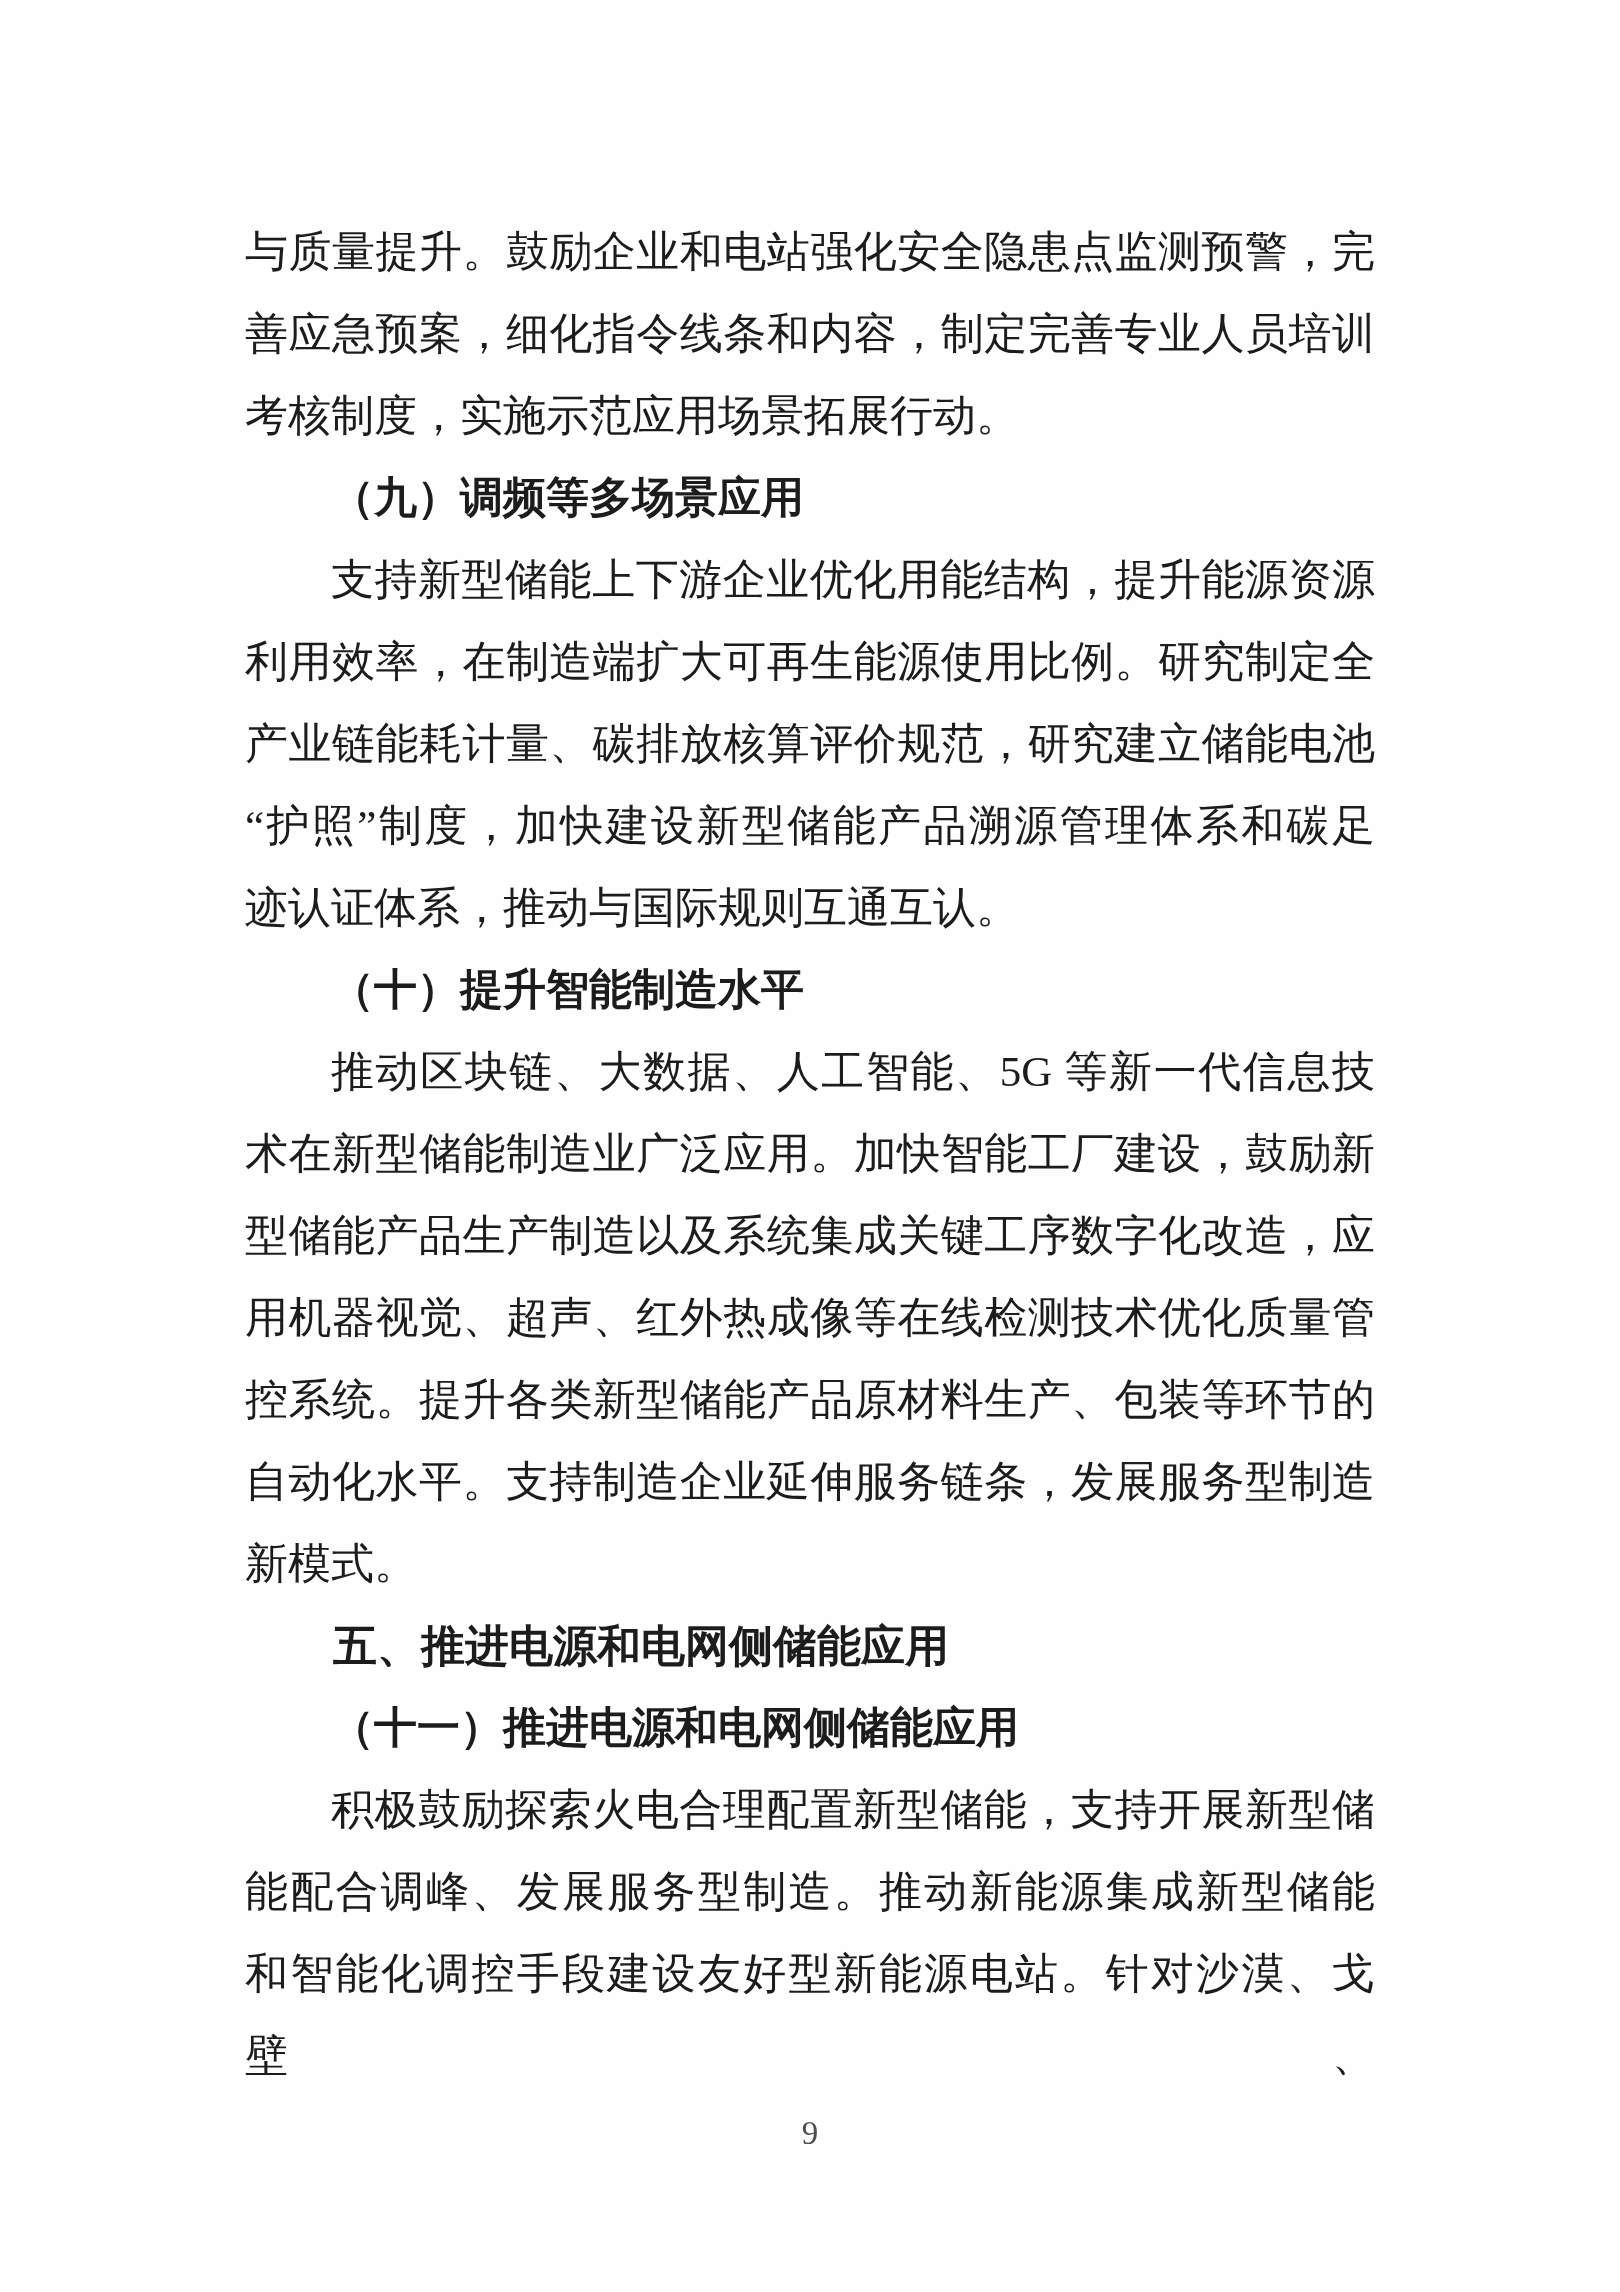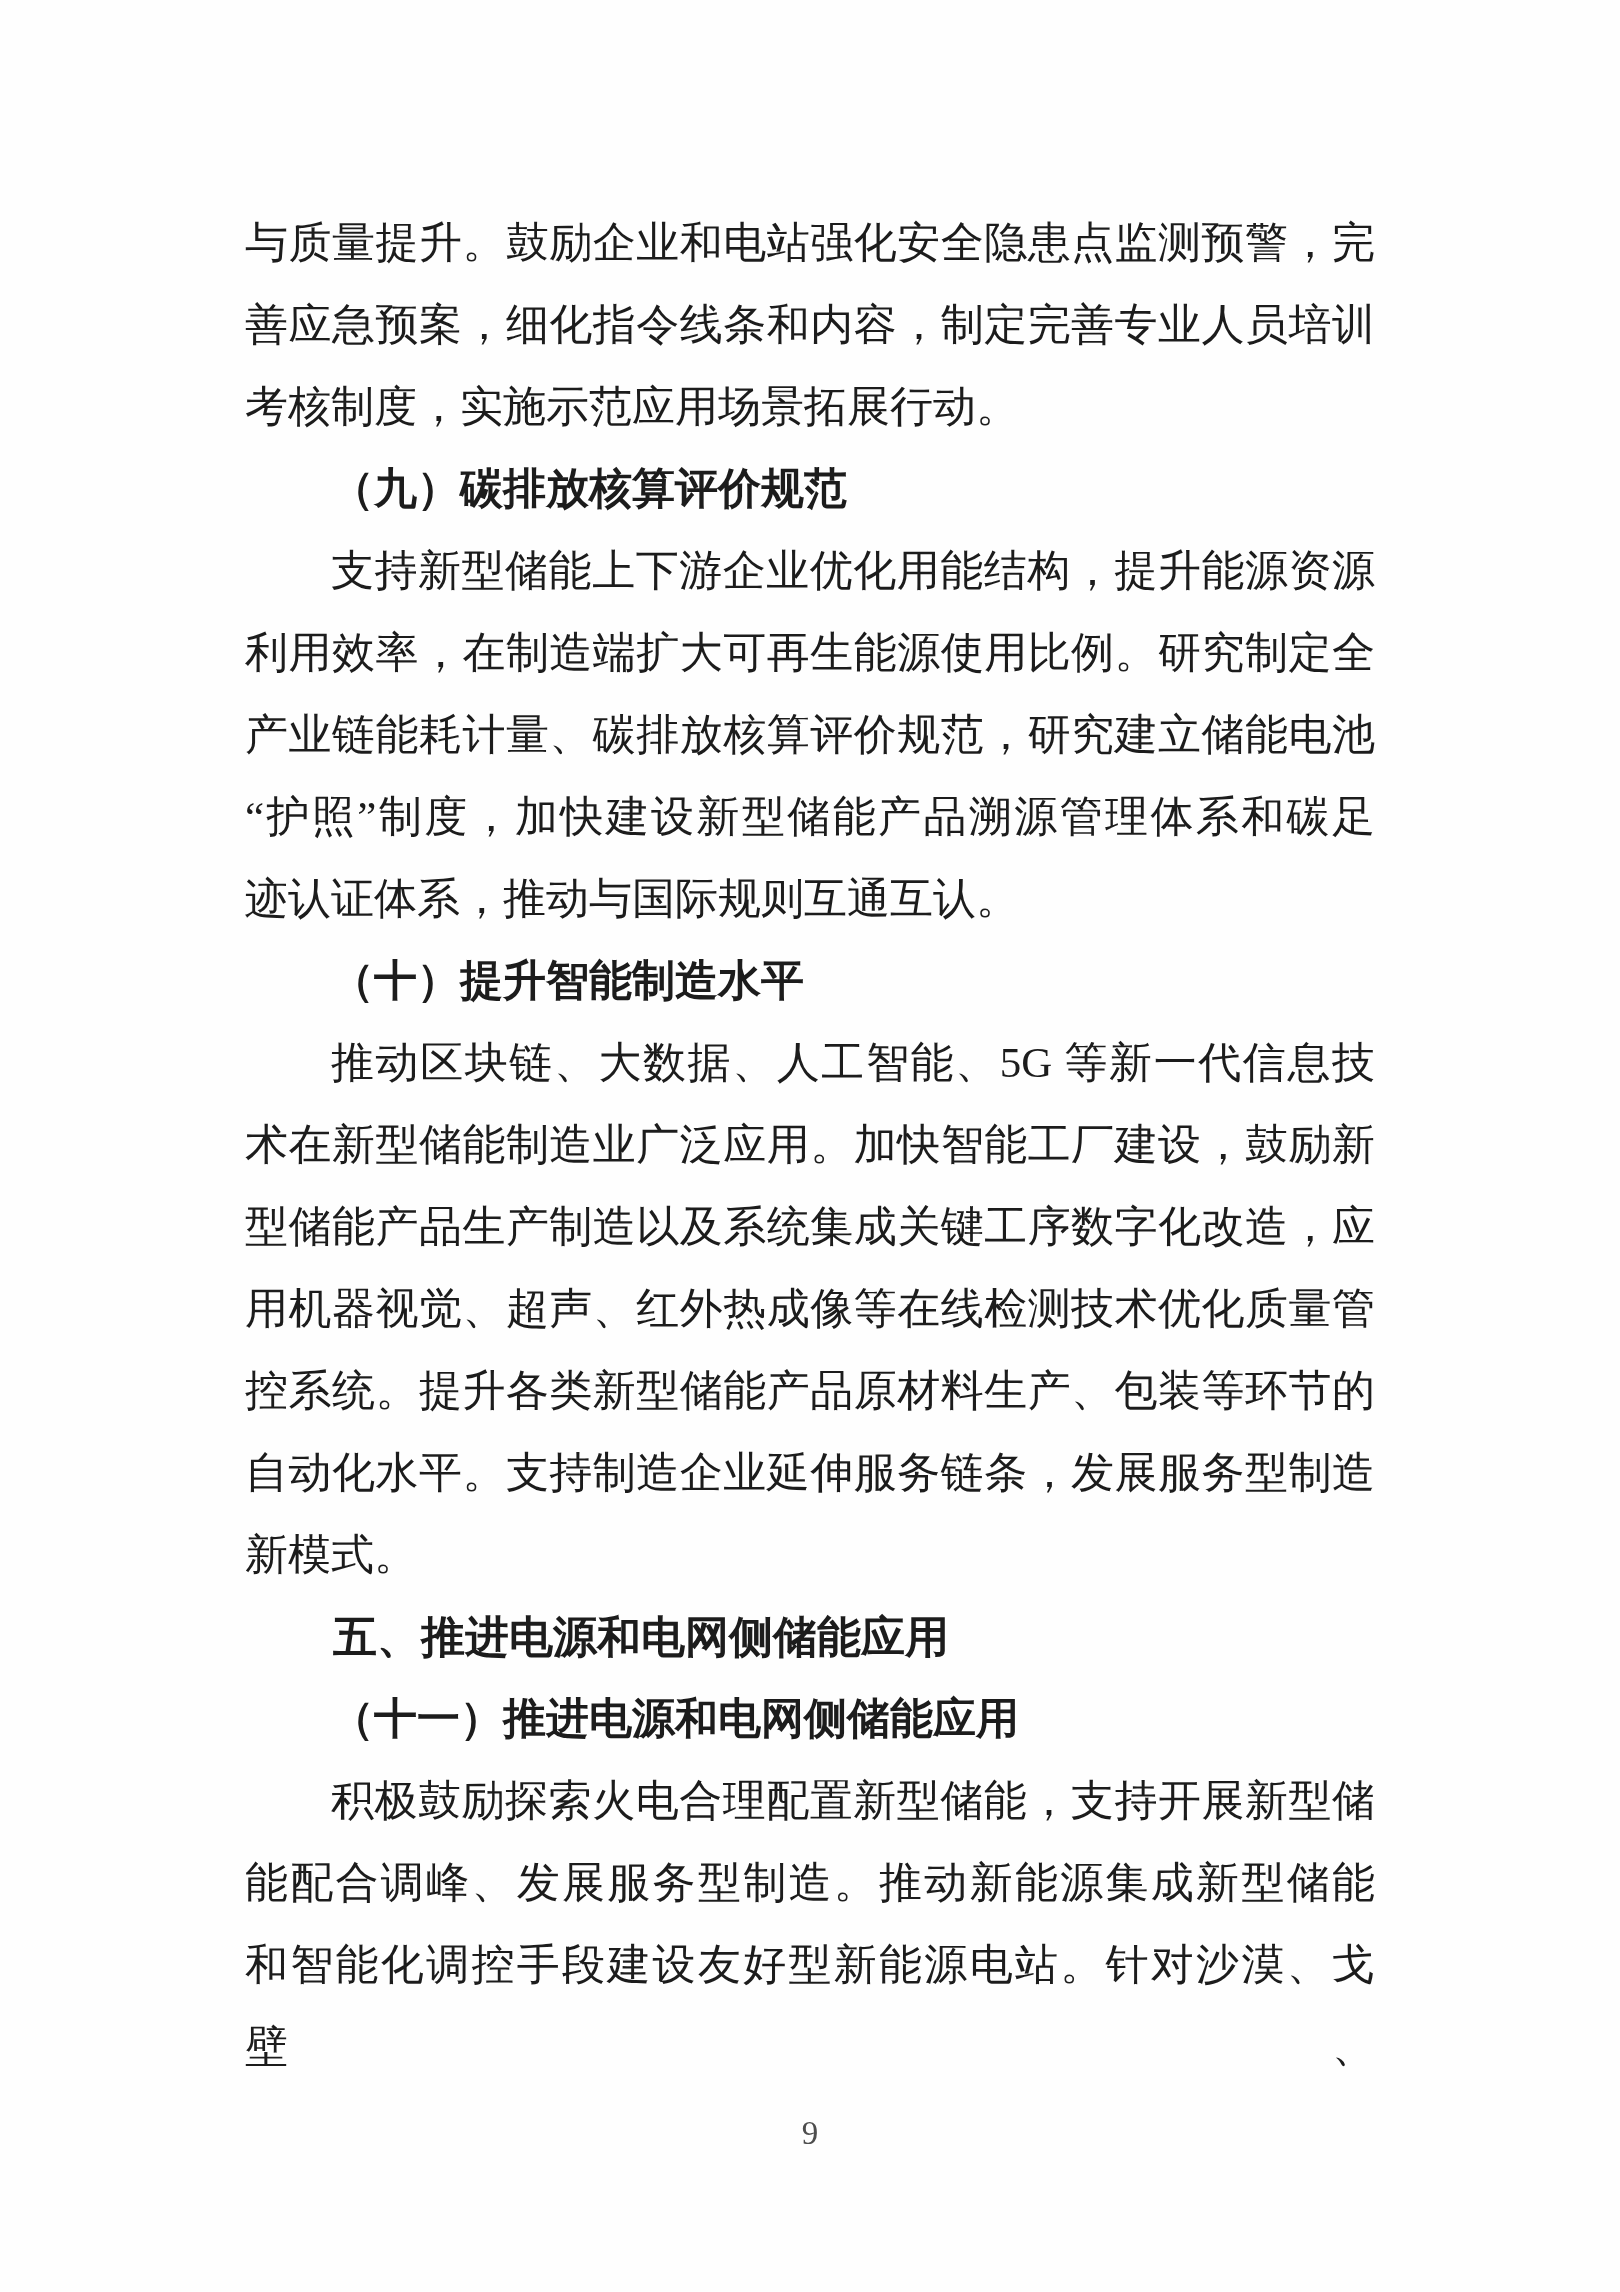--- a/index.html
+++ b/index.html
@@ -9,21 +9,21 @@
     background: #ffffff;
     overflow: hidden;
     font-family: "Liberation Serif", "DejaVu Serif", serif;
   }
   .page {
     position: absolute; inset: 0;
     background: #fefefe;
   }
   .doc {
     position: absolute;
-    left: 245px; top: 202px;
+    left: 245px; top: 211px;
     width: 1130px;
   }
   .line {
     font-size: 43px;
     line-height: 82px;
     color: #1c1c1c;
     text-align: justify;
     text-justify: inter-ideograph;
     font-family: "Liberation Serif", "DejaVu Serif", serif;
   }
@@ -47,21 +47,21 @@
   }
 </style>
 </head>
 <body>
 
 <div class="page">
   <main class="doc">
       <div class="line body fill">与质量提升。鼓励企业和电站强化安全隐患点监测预警，完</div>
       <div class="line body fill">善应急预案，细化指令线条和内容，制定完善专业人员培训</div>
       <div class="line body">考核制度，实施示范应用场景拓展行动。</div>
-      <div class="line h3 indent">（九）碳排放核算评价规范</div>
+      <div class="line h3 indent">（九）调频等多场景应用</div>
       <div class="line body fill indent">支持新型储能上下游企业优化用能结构，提升能源资源</div>
       <div class="line body fill">利用效率，在制造端扩大可再生能源使用比例。研究制定全</div>
       <div class="line body fill">产业链能耗计量、碳排放核算评价规范，研究建立储能电池</div>
       <div class="line body fill">“护照”制度，加快建设新型储能产品溯源管理体系和碳足</div>
       <div class="line body">迹认证体系，推动与国际规则互通互认。</div>
       <div class="line h3 indent">（十）提升智能制造水平</div>
       <div class="line body fill indent">推动区块链、大数据、人工智能、5G 等新一代信息技</div>
       <div class="line body fill">术在新型储能制造业广泛应用。加快智能工厂建设，鼓励新</div>
       <div class="line body fill">型储能产品生产制造以及系统集成关键工序数字化改造，应</div>
       <div class="line body fill">用机器视觉、超声、红外热成像等在线检测技术优化质量管</div>

